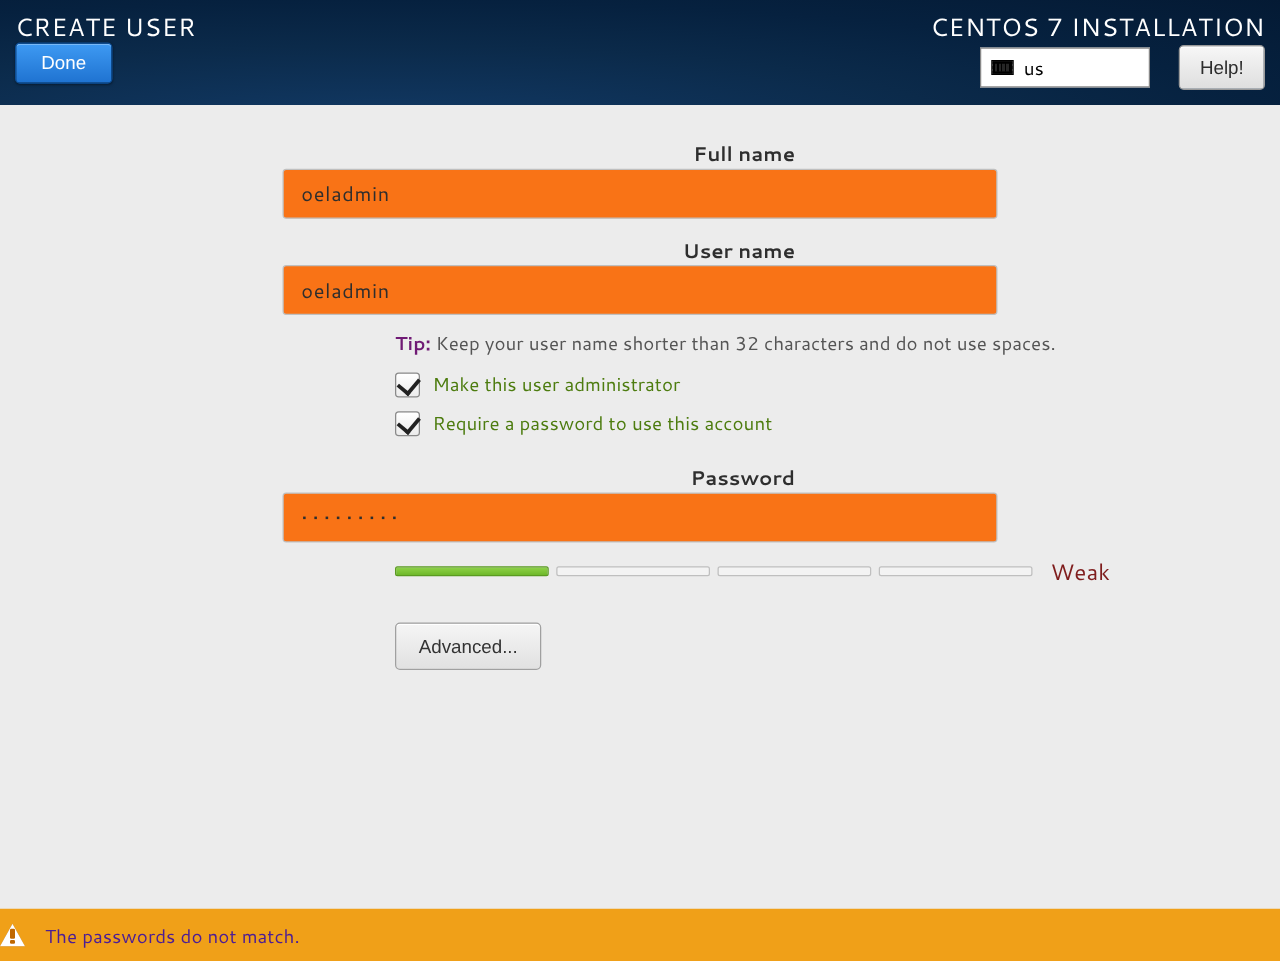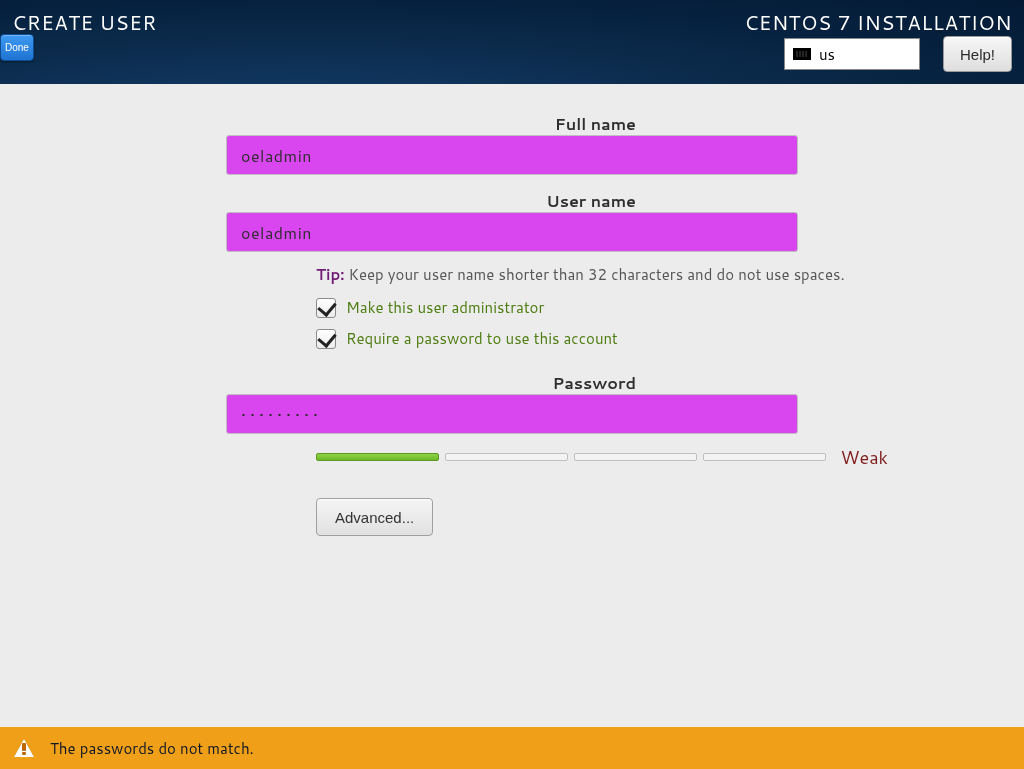--- a/index.html
+++ b/index.html
@@ -27,23 +27,23 @@
     letter-spacing: 0.5px;
   }
   .topbar .title-right {
     position: absolute;
     top: 8px; right: 12px;
     font-size: 20px;
     letter-spacing: 0.5px;
   }
   .done-btn {
     position: absolute;
-    left: 0; top: 34px;
-    padding: 7px 4px;
-    font-size: 10px;
+    left: 12px; top: 34px;
+    padding: 7px 20px;
+    font-size: 15px;
     color: #fff;
     background: linear-gradient(to bottom, #3e9af3, #1f73d1);
     border: 1px solid #0d4e95;
     border-radius: 4px;
     box-shadow: 0 1px 0 rgba(255,255,255,0.3) inset, 0 1px 2px rgba(0,0,0,0.4);
     cursor: pointer;
   }
   .kb-layout {
     position: absolute;
     right: 104px; top: 38px;
@@ -109,21 +109,21 @@
     color: #2e2e2e;
   }
   .row .fld {
     width: 572px;
   }
   input[type="text"], input[type="password"] {
     width: 572px;
     height: 40px;
     border: 1px solid #bfbfbf;
     border-radius: 3px;
-    background: #d946ef;
+    background: #f97316;
     font-size: 16px;
     padding: 0 14px;
     font-family: inherit;
     color: #2e2e2e;
     letter-spacing: 0.5px;
   }
   input.pw-dots { letter-spacing: 4px; font-size: 16px; }
   input.focused {
     border: 2px solid #2a78d0;
     padding: 0 13px; 
@@ -207,22 +207,21 @@
   }
 
   
   .warnbar {
     position: absolute;
     left: 0; bottom: 0;
     width: 1024px; height: 42px;
     background: #f0a018;
     display: flex;
     align-items: center;
-    padding-left: 14px;
-    color: #0f172a;
+    color: #4c1d95;
     font-size: 15px;
   }
   .warn-icon {
     width: 20px; height: 18px;
     position: relative;
     margin-right: 16px;
   }
   .warn-icon .tri {
     width: 0; height: 0;
     border-left: 10px solid transparent;

